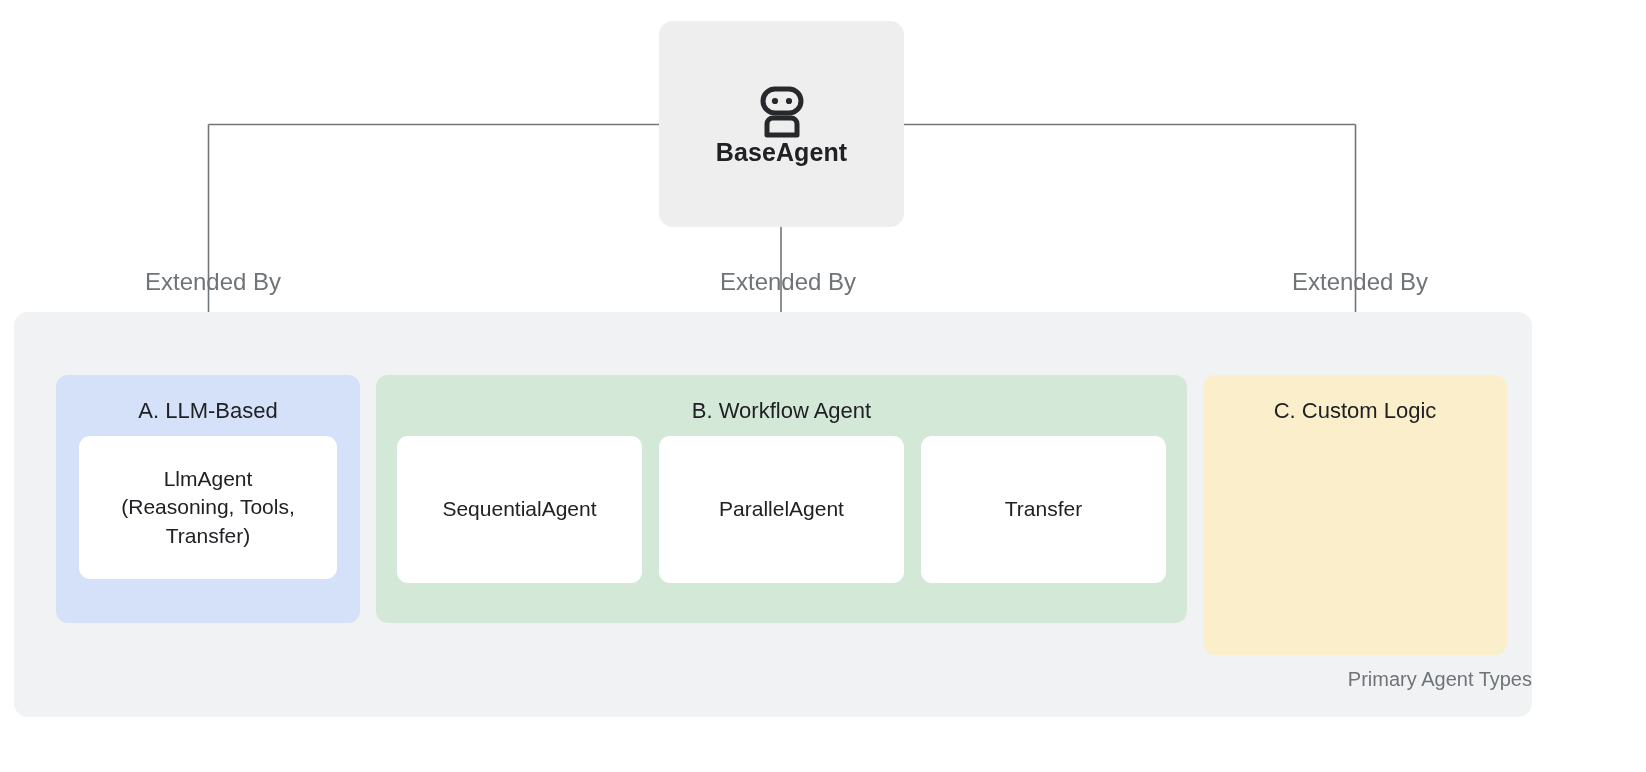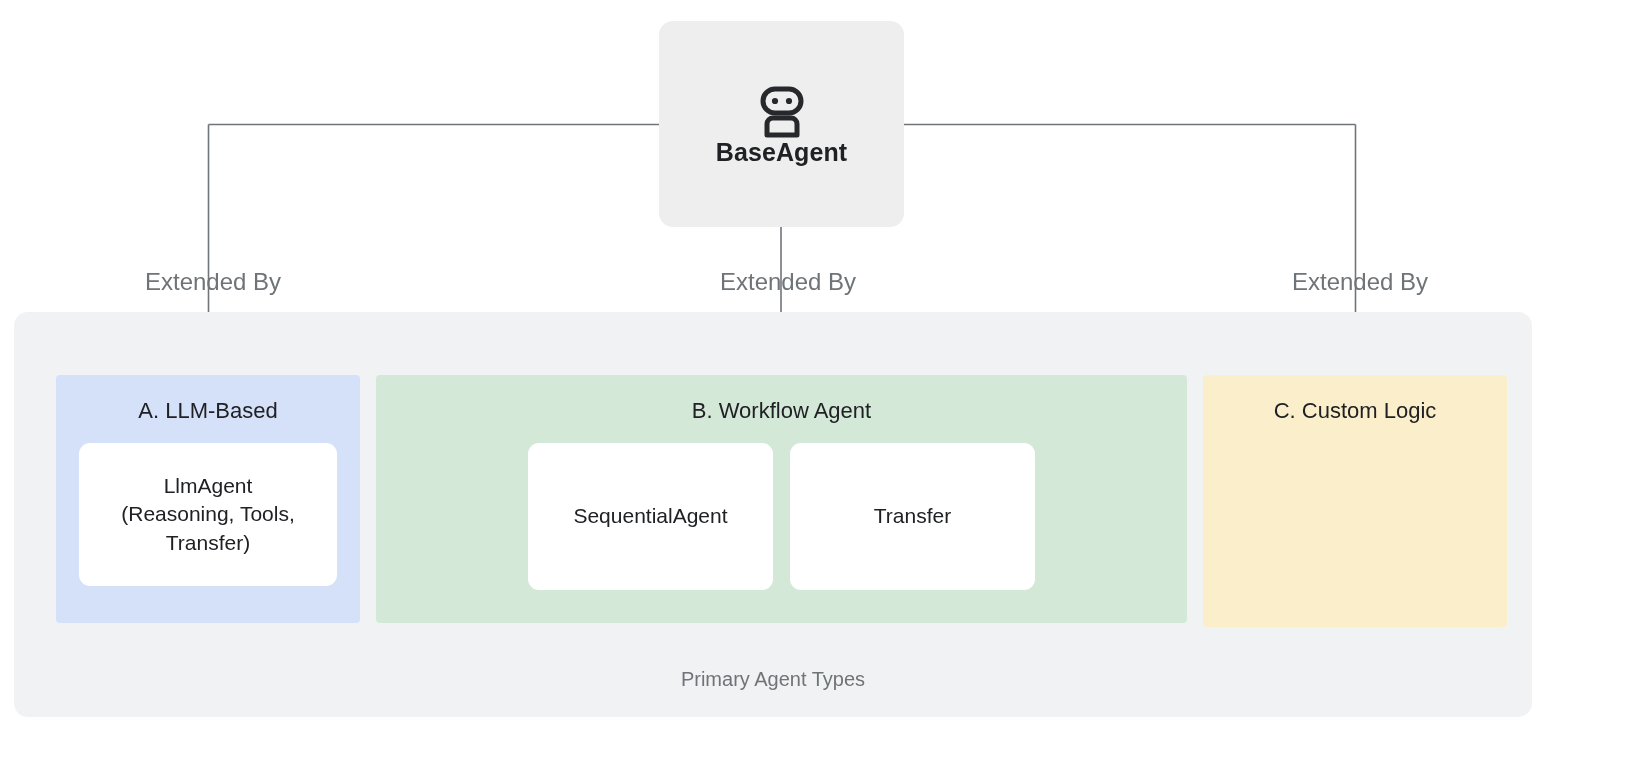--- a/index.html
+++ b/index.html
@@ -74,47 +74,47 @@
     width: 1518px;
     height: 405px;
     background: #f1f2f4;
     border-radius: 14px;
   }
   .group-caption {
     position: absolute;
     left: 0;
     right: 0;
     bottom: 28px;
-    text-align: center;
+    text-align: right;
     font-size: 20px;
     color: #6f7478;
     line-height: 1;
   }
 
   
   .category {
     position: absolute;
-    border-radius: 4px;
+    border-radius: 12px;
     display: flex;
     flex-direction: column;
     align-items: center;
   }
   .category .cat-title {
     font-size: 22px;
     color: #202124;
     line-height: 1;
     margin-top: 25px;
     margin-bottom: 0;
     white-space: nowrap;
   }
   .cat-items {
     display: flex;
     flex-direction: row;
     gap: 17px;
-    margin-top: 21px;
+    margin-top: 14px;
   }
   .leaf {
     background: #ffffff;
     border-radius: 11px;
     display: flex;
     align-items: center;
     justify-content: center;
     text-align: center;
     font-size: 21px;
     color: #202124;
@@ -140,21 +140,21 @@
     height: 248px;
     background: #d4e8d8;
   }
   .cat-b .leaf { width: 245px; height: 147px; }
 
   
   .cat-c {
     left: 1203px;
     top: 375px;
     width: 304px;
-    height: 252px;
+    height: 280px;
     background: #fbeecb;
   }
   .cat-c .leaf { width: 246px; height: 143px; }
 </style>
 </head>
 <body>
 
 <div id="stage">
 
   <svg id="connectors" viewBox="0 0 1646 772" width="1646" height="772" aria-hidden="true">
@@ -199,20 +199,21 @@
     <div class="cat-title">A. LLM-Based</div>
     <div class="cat-items">
       <div class="leaf">LlmAgent<br>(Reasoning, Tools,<br>Transfer)</div>
     </div>
   </div>
 
   <div class="category cat-b">
     <div class="cat-title">B. Workflow Agent</div>
     <div class="cat-items">
       <div class="leaf">SequentialAgent</div>
+      <div class="leaf">ParallelAgent</div>
       <div class="leaf">Transfer</div>
     </div>
   </div>
 
   <div class="category cat-c">
     <div class="cat-title">C. Custom Logic</div>
   </div>
 
 </div>
 

